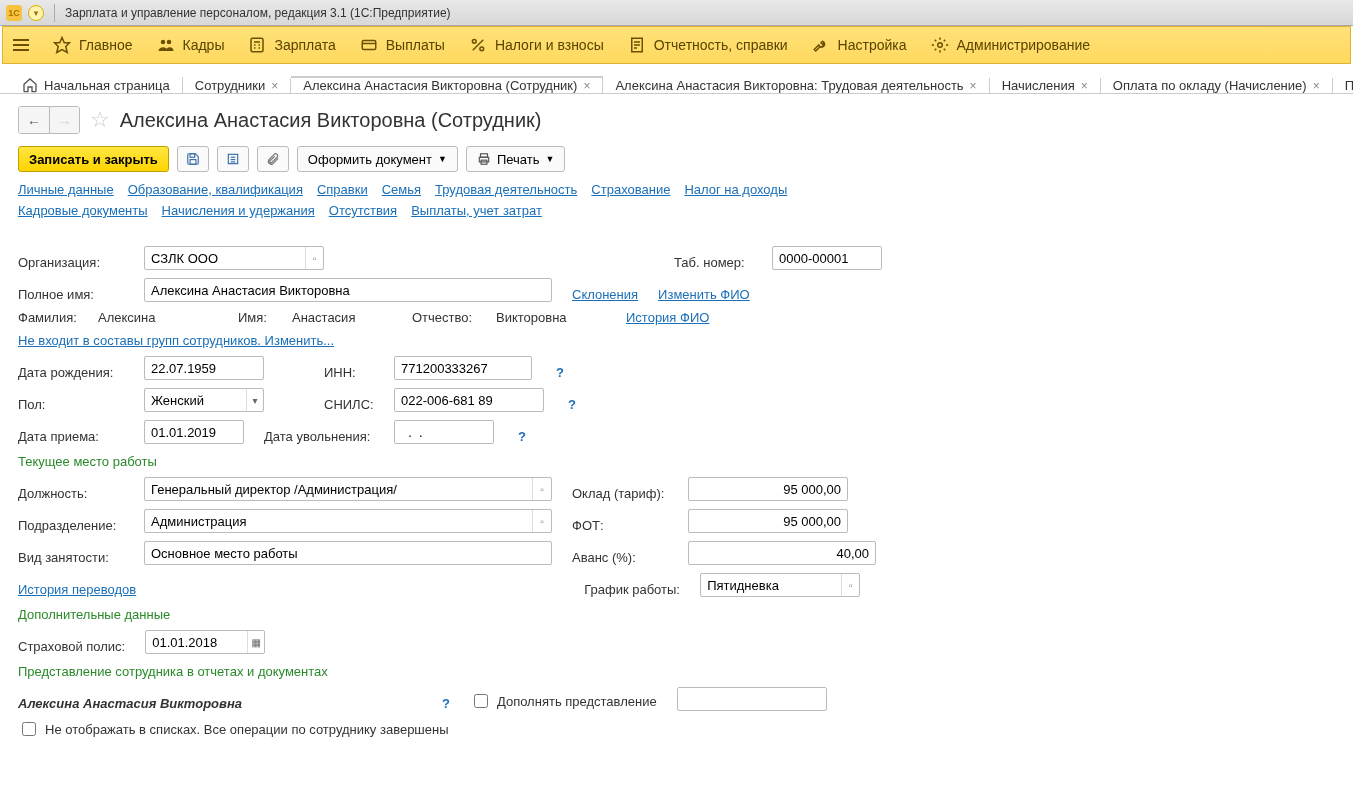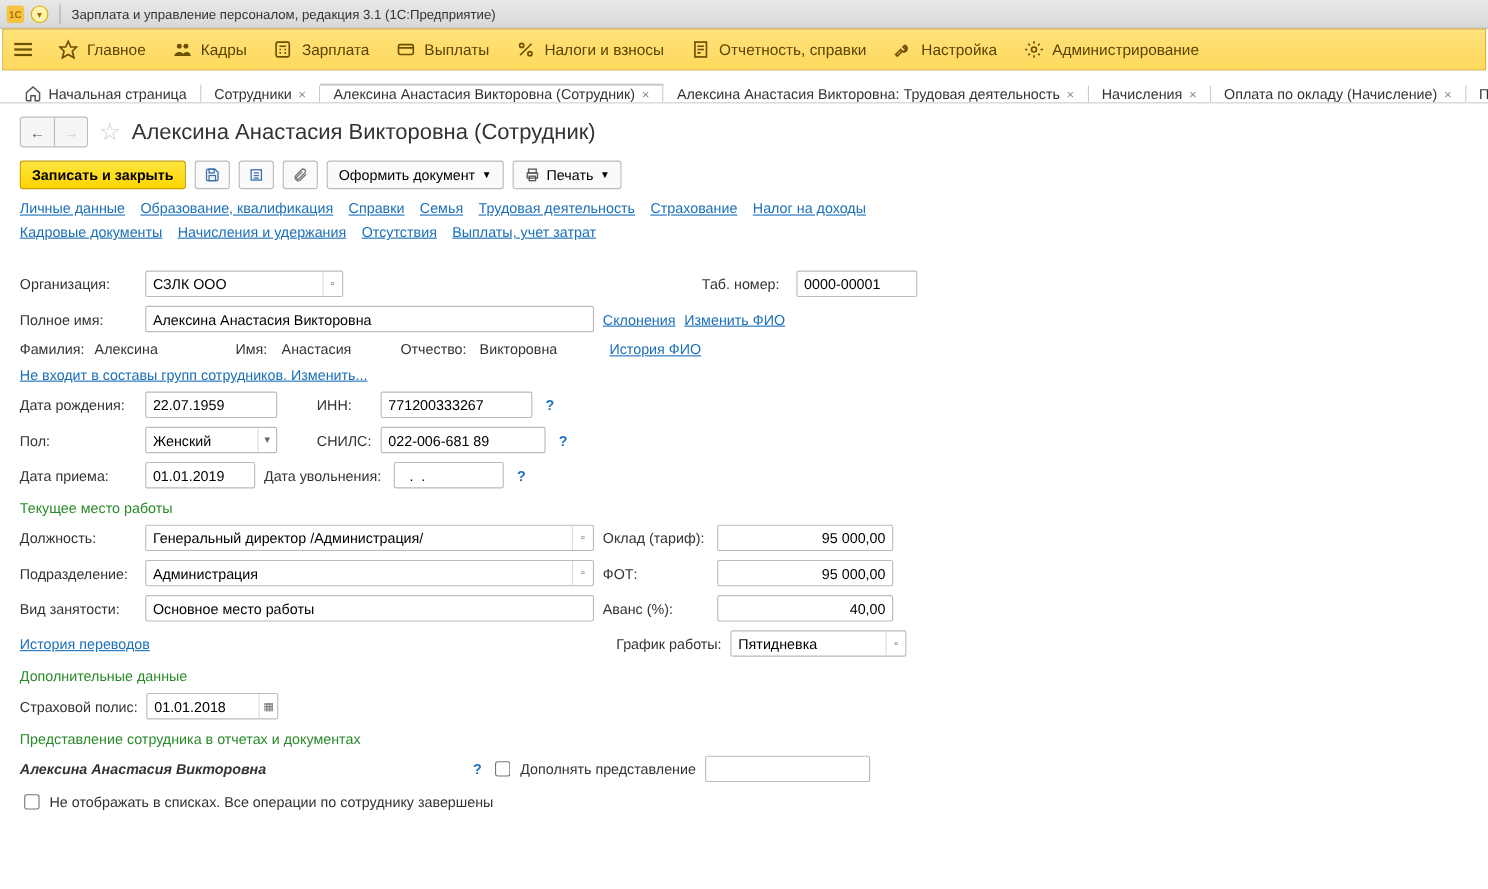--- a/index.html
+++ b/index.html
@@ -26,21 +26,21 @@
   .navbtns button+button { border-left:1px solid #bbb;}
   .star { color:#ccc; font-size:22px; cursor:pointer;}
   .page-title { font-size:20px; font-weight:normal; color:#333;}
   .toolbar { display:flex; align-items:center; gap:8px; margin-bottom:10px;}
   .btn { height:26px; padding:0 10px; border:1px solid #bbb; border-radius:3px; background:#fafafa; font-size:13px; display:flex; align-items:center; gap:6px; cursor:pointer;}
   .btn.yellow { background:linear-gradient(#ffe640,#ffd400); border-color:#c0a000; font-weight:bold;}
   .btn.icon-only { width:32px; justify-content:center; padding:0;}
   .linkrow { display:flex; flex-wrap:wrap; gap:14px; margin-bottom:6px;}
   .linkrow a { color:#1a6fb8; text-decoration:underline; font-size:13px;}
   .form { margin-top:10px;}
-  .row { display:flex; align-items:center; margin-bottom:8px; gap:8px;}
+  .row { display:flex; align-items:flex-end; margin-bottom:8px; gap:20px;}
   .lbl { font-size:13px; color:#333; min-width:106px;}
   .inputwrap { display:flex; align-items:center; border:1px solid #bbb; border-radius:2px; background:#fff; height:24px;}
   .inputwrap input { border:none; outline:none; height:22px; padding:0 6px; font-size:13px; width:100%; background:transparent;}
   .inputwrap .picker { width:20px; height:22px; border-left:1px solid #ddd; display:flex; align-items:center; justify-content:center; font-size:10px; color:#666; cursor:pointer;}
   .link { color:#1a6fb8; text-decoration:underline; cursor:pointer; font-size:13px;}
   .help { color:#1a6fb8; font-weight:bold; cursor:pointer; margin-left:4px;}
   .section-title { color:#2a8a2a; font-size:13px; margin:10px 0 8px;}
   .num-right input { text-align:right; }
   .chk { display:flex; align-items:center; gap:6px; font-size:13px;}
   .chk input { width:14px; height:14px;}
@@ -325,21 +325,21 @@
         <input value="95 000,00" style="">
       </div>
     </div>
 
     <div class="row">
       <span class="lbl">Вид занятости:</span>
       <div class="inputwrap" style="width:408px">
         <input value="Основное место работы" style="">
       </div>
       <span class="lbl" style="min-width:96px">Аванс (%):</span>
-      <div class="inputwrap num-right" style="width:160px">
+      <div class="inputwrap num-right" style="width:188px">
         <input value="40,00" style="">
       </div>
     </div>
 
     <div class="row">
       <a class="link">История переводов</a>
       <span style="flex:0 0 408px"></span>
       <span class="lbl" style="min-width:96px">График работы:</span>
       <div class="inputwrap" style="width:160px">
         <input value="Пятидневка" style="">

